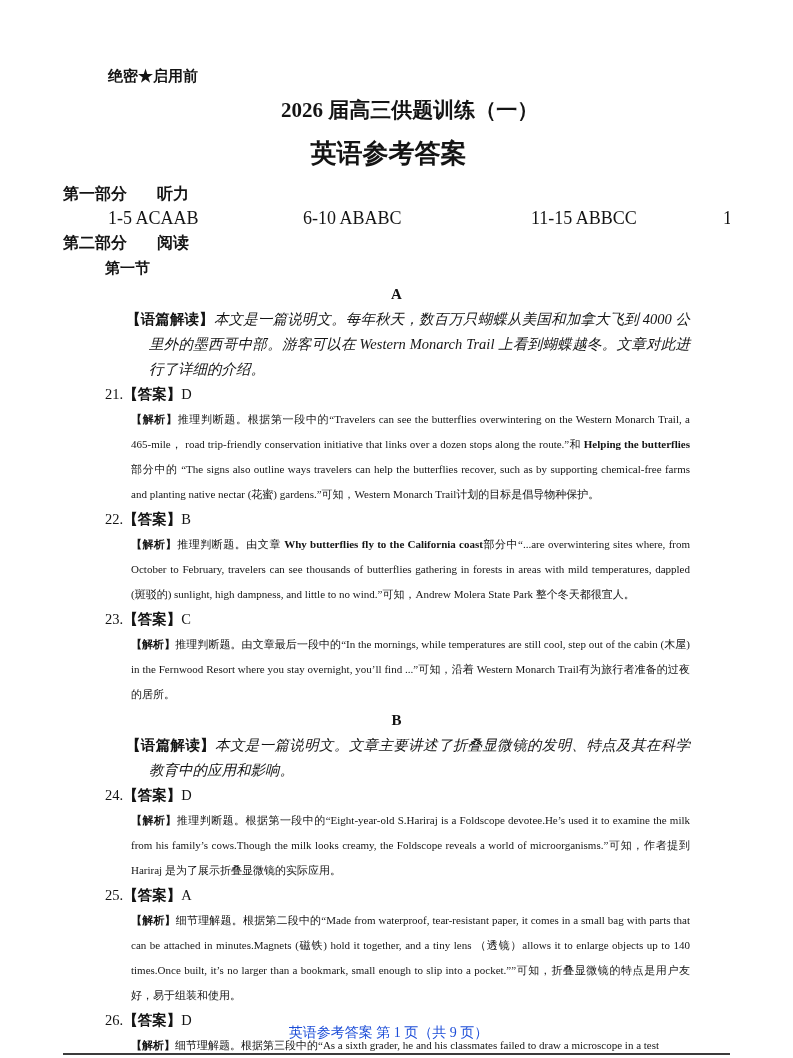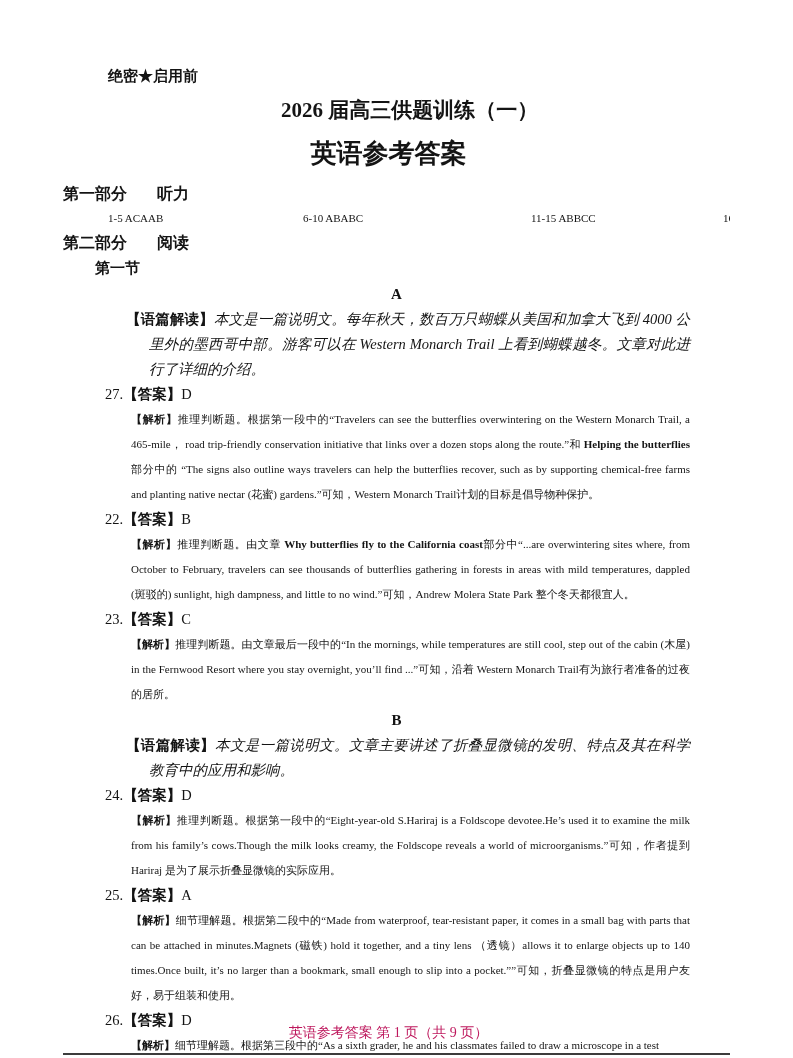--- a/index.html
+++ b/index.html
@@ -39,30 +39,30 @@
   .part-heading {
     text-align: left;
     font-weight: bold;
     font-size: 16px;
     line-height: 24px;
   }
   .heading-gap { display: inline-block; width: 30px; }
   .answers-row {
     position: relative;
     height: 25px;
-    font-size: 11px;
+    font-size: 18px;
     line-height: 25px;
   }
   .answers-row .ag { position: absolute; top: 0; white-space: nowrap; }
   .ag0 { left: 45px; }
   .ag1 { left: 240px; }
   .ag2 { left: 468px; }
   .ag3 { left: 660px; }
   .section-label {
-    margin-left: 32px;
+    margin-left: 42px;
     font-weight: bold;
     font-size: 15px;
     line-height: 26px;
   }
   .passage-label {
     text-align: center;
     font-weight: bold;
     font-size: 15px;
     line-height: 26px;
   }
@@ -87,21 +87,21 @@
     text-align: justify;
   }
   .lbl { font-weight: bold; }
   .b { font-weight: bold; }
   .footer {
     position: absolute;
     left: 0; right: 16px;
     bottom: 16px;
     text-align: center;
     font-size: 14px;
-    color: #be185d;
+    color: #1d4ed8;
   }
   .bottom-rule {
     position: absolute;
     left: 0; right: 0;
     bottom: 3px;
     height: 2px;
     background: #3c3c3c;
   }
   p { margin: 0; }
 </style>
@@ -132,21 +132,21 @@
 
   <div class="section-label">第一节</div>
 
   <div class="passage-label">A</div>
 
   <p class="intro">
     <span class="lbl">【语篇解读】</span><span class="intro-text">本文是一篇说明文。每年秋天，数百万只蝴蝶从美国和加拿大飞到 4000 公里外的墨西哥中部。游客可以在 Western Monarch Trail 上看到蝴蝶越冬。文章对此进行了详细的介绍。</span>
   </p>
 
   <div class="qa-line">
-    <span>27.</span><span class="lbl">【答案】</span><span>D</span>
+    <span>21.</span><span class="lbl">【答案】</span><span>D</span>
   </div>
   <p class="exp">
     <span class="lbl">【解析】</span><span>推理判断题。根据第一段中的“Travelers can see the butterflies overwintering on the Western Monarch Trail, a 465-mile， road trip-friendly conservation initiative that links over a dozen stops along the route.”和 </span><span class="b">Helping the butterflies</span><span> 部分中的 “The signs also outline ways travelers can help the butterflies recover, such as by supporting chemical-free farms and planting native nectar (花蜜) gardens.”可知，Western Monarch Trail计划的目标是倡导物种保护。</span>
   </p>
 
   <div class="qa-line">
     <span>22.</span><span class="lbl">【答案】</span><span>B</span>
   </div>
   <p class="exp">
     <span class="lbl">【解析】</span><span>推理判断题。由文章 </span><span class="b">Why butterflies fly to the California  coast</span><span>部分中“...are overwintering sites where, from October to February, travelers can see thousands of butterflies gathering in forests in areas with mild temperatures, dappled (斑驳的) sunlight, high dampness, and little to no wind.”可知，Andrew Molera State Park 整个冬天都很宜人。</span>

